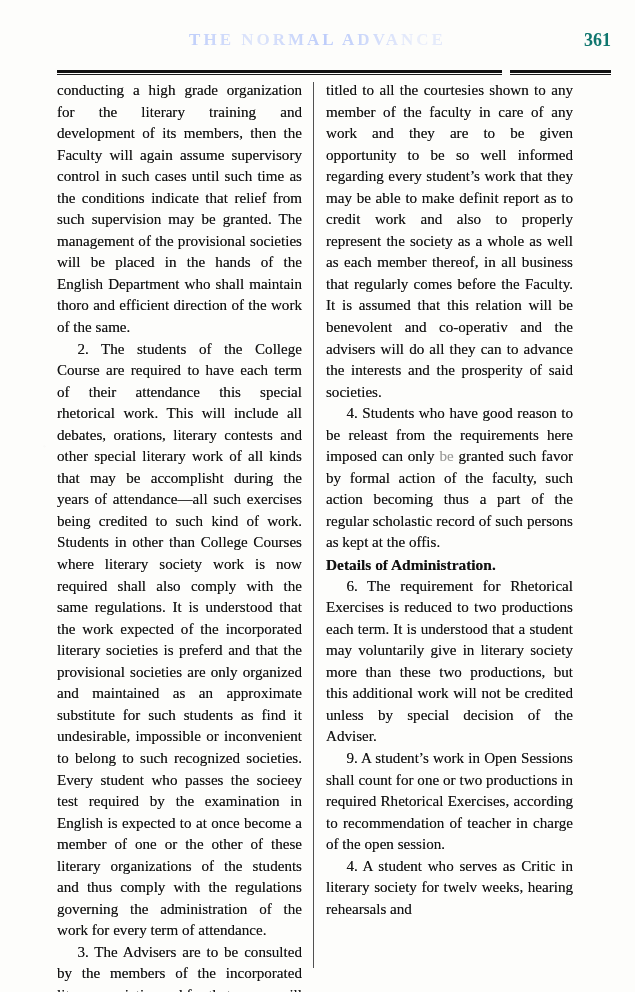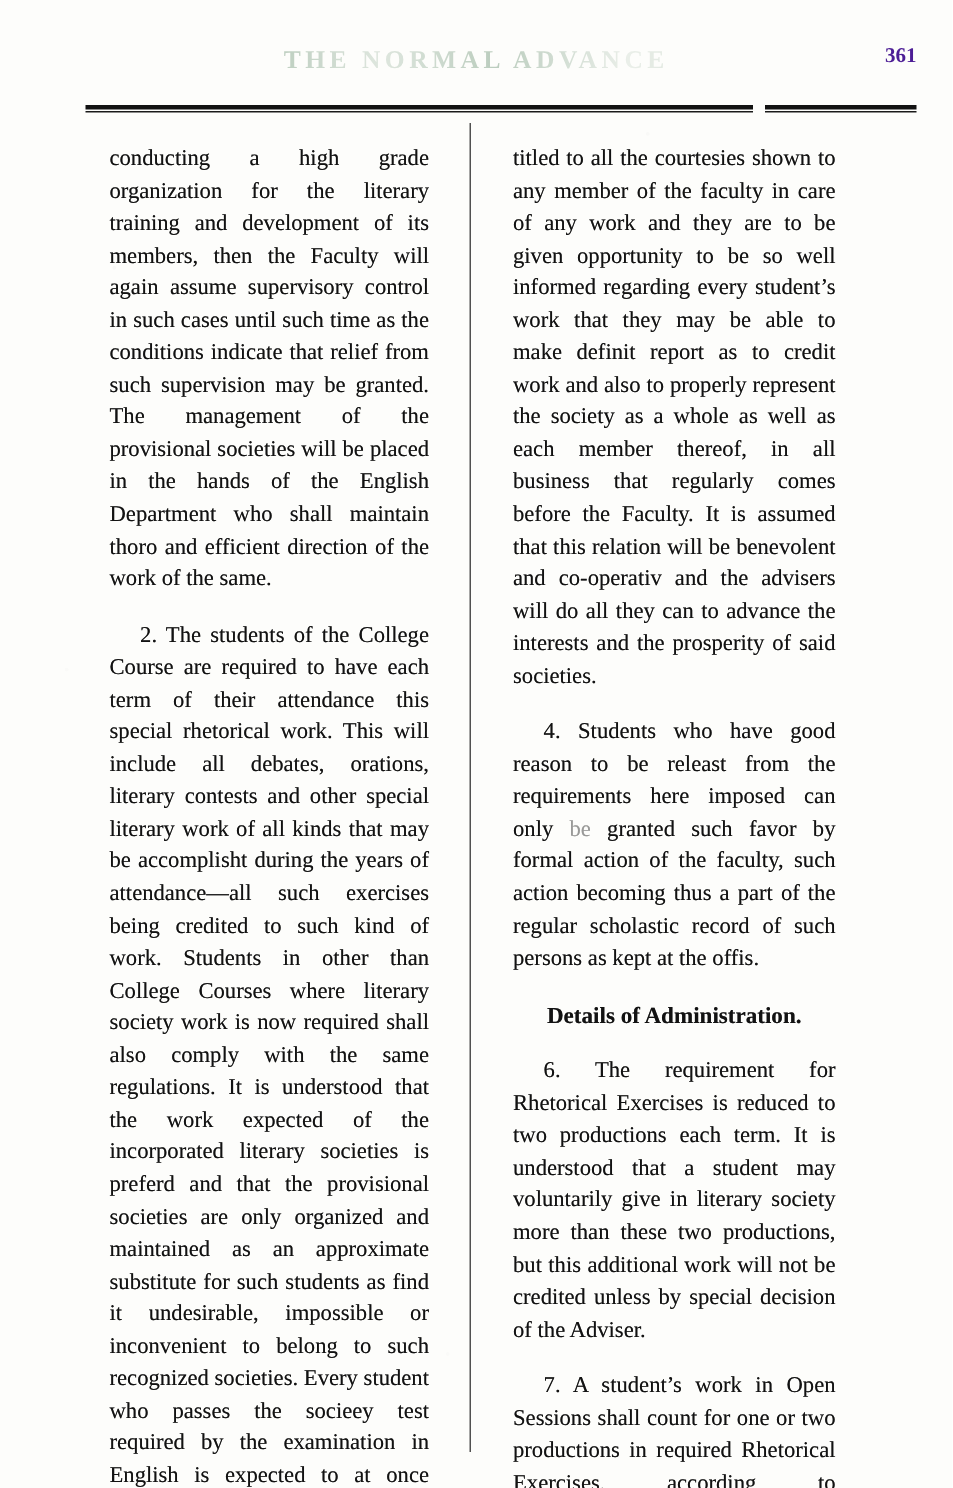--- a/index.html
+++ b/index.html
@@ -40,41 +40,41 @@
     height: 34px;
   }
   .running-head {
     position: absolute;
     left: 0; right: 0;
     top: 0;
     text-align: center;
     font-size: 17px;
     letter-spacing: 3px;
     font-weight: bold;
-    color: #14532d;
+    color: #1d4ed8;
     
     opacity: .30;
     filter: blur(0.45px) contrast(1.35);
     -webkit-mask-image: linear-gradient(90deg,
         rgba(0,0,0,.95) 0%, rgba(0,0,0,.55) 14%, rgba(0,0,0,.95) 26%,
         rgba(0,0,0,.40) 40%, rgba(0,0,0,.85) 52%, rgba(0,0,0,.25) 66%,
         rgba(0,0,0,.55) 78%, rgba(0,0,0,.18) 90%, rgba(0,0,0,.35) 100%);
     mask-image: linear-gradient(90deg,
         rgba(0,0,0,.95) 0%, rgba(0,0,0,.55) 14%, rgba(0,0,0,.95) 26%,
         rgba(0,0,0,.40) 40%, rgba(0,0,0,.85) 52%, rgba(0,0,0,.25) 66%,
         rgba(0,0,0,.55) 78%, rgba(0,0,0,.18) 90%, rgba(0,0,0,.35) 100%);
     white-space: nowrap;
   }
   .page-number {
     position: absolute;
     right: 24px;
     top: 0px;
-    font-size: 14px;
+    font-size: 18px;
     font-weight: bold;
-    color: #4c1d95;
+    color: #0f766e;
   }
 
   
   .rule-wrap {
     position: absolute;
     left: 57px;
     right: 24px;
     top: 70px;
     height: 5px;
   }
@@ -124,29 +124,28 @@
     width: 0;
     align-self: stretch;
     border-left: 1.2px solid #2b2b2b;
     margin-top: 2px;
     height: 886px;
     opacity: .82;
   }
   .col-right { padding-left: 12px; width: 247px; }
 
   .para {
-    margin: 16px;
+    margin: 0;
     text-indent: 0;
   }
   .para.indent { text-indent: 1.35em; font-family: Liberation Serif, serif; }
   .para + .para { margin-top: 0; }
 
   .subhead {
     margin: 0;
-    text-align: center;
     font-weight: bold;
     font-size: 15.4px;
     line-height: 21.55px;
   }
 
   
   .faded-word {
     opacity: .42;
     filter: blur(0.3px);
   }
@@ -187,18 +186,18 @@
     <div class="col col-right">
       <p class="para">titled to all the courtesies shown to any member of the faculty in care of any work and they are to be given opportunity to be so well informed regarding every student’s work that they may be able to make definit report as to credit work and also to properly represent the society as a whole as well as each member thereof, in all business that regularly comes before the Faculty. It is assumed that this relation will be benevolent and co-operativ and the advisers will do all they can to advance the interests and the prosperity of said societies.</p>
 
       <p class="para indent">
         <span>4. Students who have good reason to be releast from the requirements here imposed can only </span><span class="faded-word">be</span><span> granted such favor by formal action of the faculty, such action becoming thus a part of the regular scholastic record of such persons as kept at the offis.</span>
       </p>
 
       <p class="subhead">Details of Administration.</p>
 
       <p class="para indent">6. The requirement for Rhetorical Exercises is reduced to two productions each term. It is understood that a student may voluntarily give in literary society more than these two productions, but this additional work will not be credited unless by special decision of the Adviser.</p>
-      <p class="para indent">7. A student’s work in Open Sessions shall count for one or two productions in required Rhetorical Exercises, according to recommendation of teacher in charge of the open session.</p>
+      <p class="para indent">9. A student’s work in Open Sessions shall count for one or two productions in required Rhetorical Exercises, according to recommendation of teacher in charge of the open session.</p>
       <p class="para indent">4. A student who serves as Critic in literary society for twelv weeks, hearing rehearsals and</p>
     </div>
 
   </div>
 </div>
 
 </body></html>

